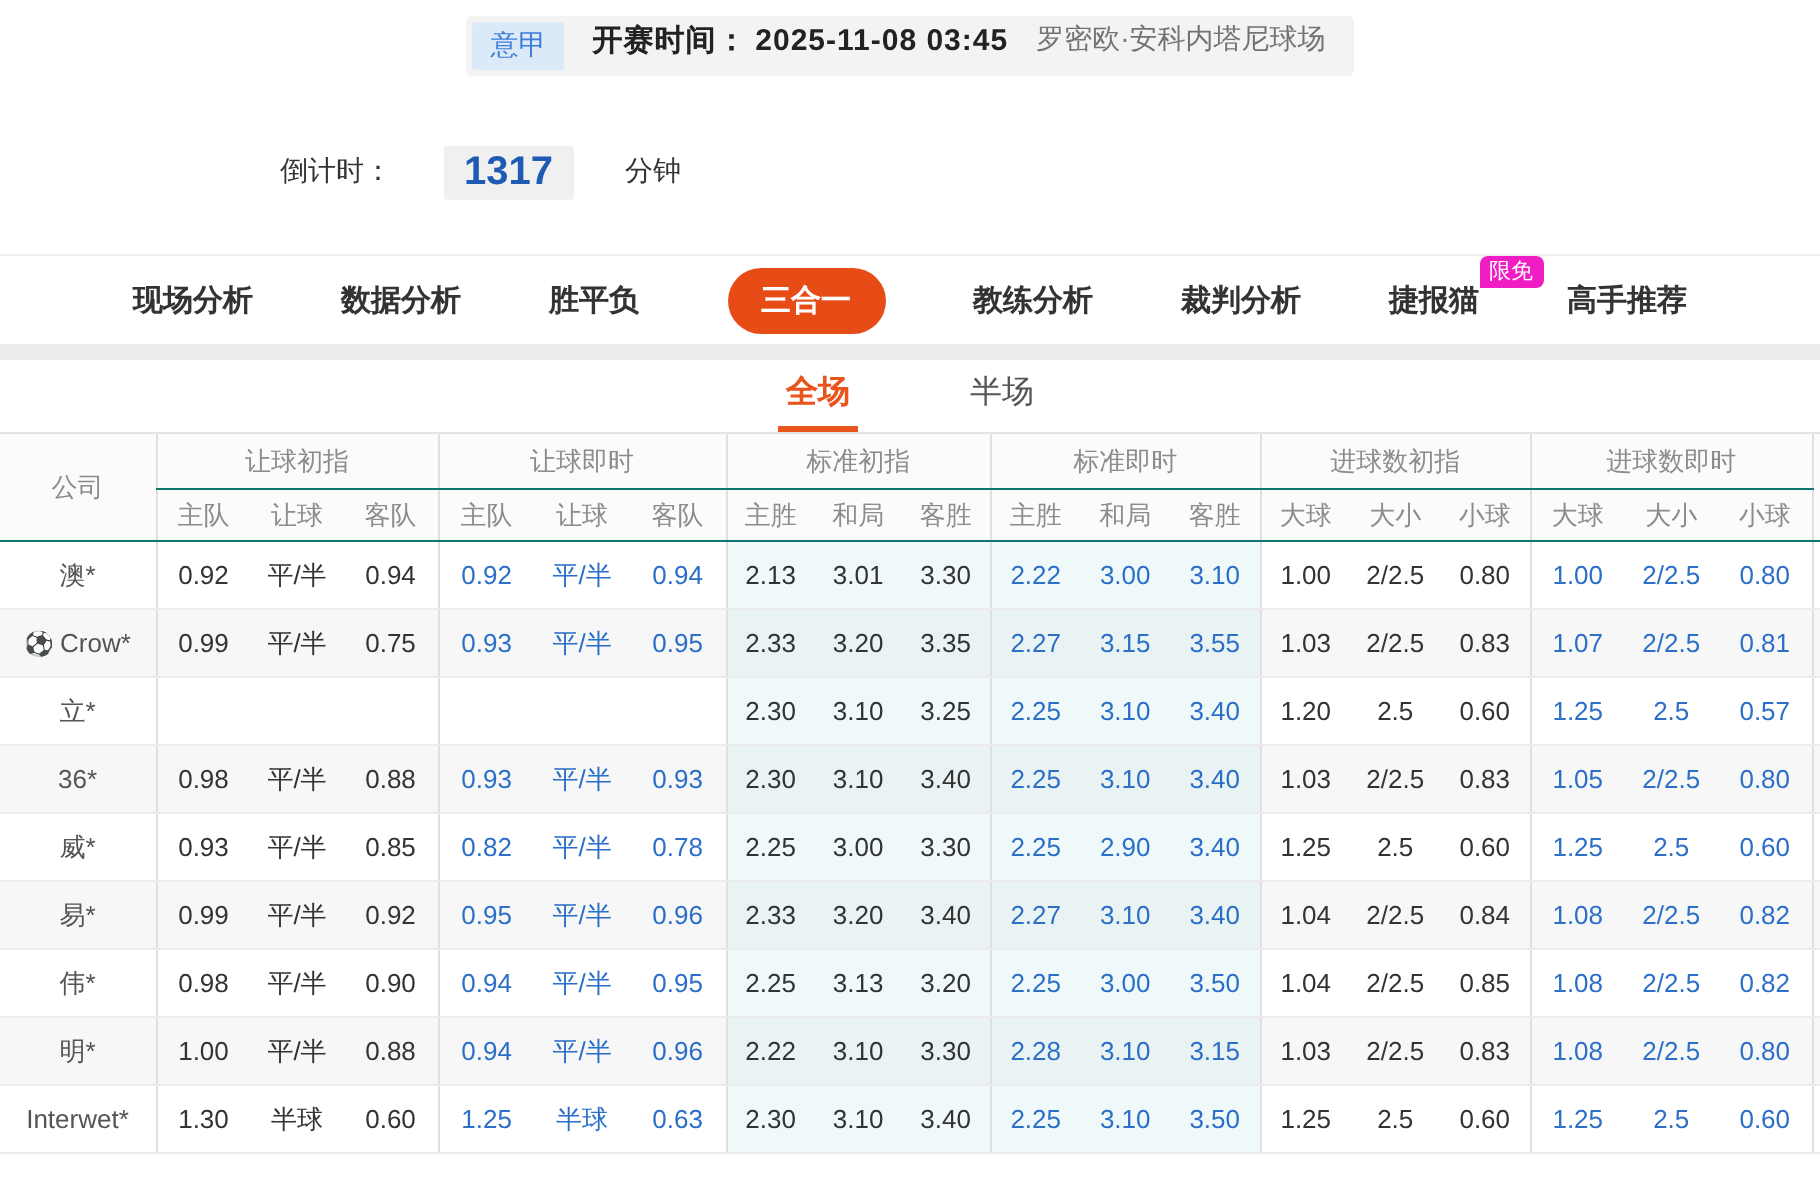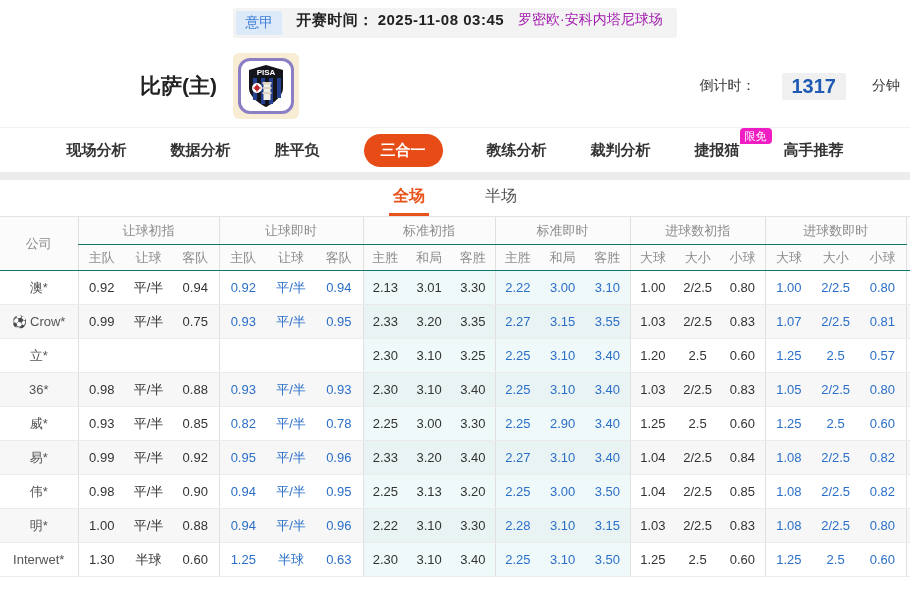--- a/index.html
+++ b/index.html
@@ -9,21 +9,21 @@
     background:#fff; font-family:"Liberation Sans", sans-serif; color:#333;
   }
   
   .topbar { height:45px; display:flex; align-items:center; justify-content:center; }
   .info-strip {
     display:inline-flex; align-items:flex-start; gap:14px;
     background:#f3f3f3; border-radius:3px; padding:3px 14px 3px 3px; font-size:14px;
   }
   .league-badge { background:#dbe9f9; color:#3e7fd6; padding:3px 9px; font-size:14px; border-radius:2px; }
   .kick-label, .kick-time { font-weight:bold; font-size:15px; color:#222; letter-spacing:0.5px; }
-  .venue { font-size:14px; color:#a21caf; }
+  .venue { font-size:14px; color:#737373; }
   
   .teams { height:82px; display:flex; align-items:center; justify-content:space-between; padding:0 10px 0 140px; }
   .team { display:flex; align-items:center; gap:16px; }
   .team-name { font-size:21px; font-weight:bold; color:#222; }
   .logo-box { width:66px; height:66px; border-radius:6px; display:flex; align-items:center; justify-content:center; }
   .logo-box.home { background:#f8ecd4; }
   .logo-box.away { background:#dde8f6; }
   .logo-inner { width:56px; height:56px; background:#fff; border:3px solid #8b7ec5; border-radius:12px;
     display:flex; align-items:center; justify-content:center; }
   .countdown { display:flex; align-items:center; gap:26px; font-size:14px; color:#333; }
@@ -66,41 +66,20 @@
       <span class="league-badge">意甲</span>
       <span>
         <span class="kick-label">开赛时间：</span>
         <span class="kick-time">2025-11-08 03:45</span>
       </span>
       <span class="venue">罗密欧·安科内塔尼球场</span>
     </div>
   </div>
 
   <div class="teams">
-    <div class="team">
-      <span class="team-name">比萨(主)</span>
-      <div class="logo-box home">
-        <div class="logo-inner">
-          <svg width="38" height="44" viewBox="0 0 38 44">
-            <path d="M19 1 L36 6 V24 C36 35 19 43 19 43 C19 43 2 35 2 24 V6 Z" fill="#14141c"></path>
-            <text x="19" y="11" font-size="8" font-weight="bold" fill="#fff" text-anchor="middle" font-family="Liberation Sans, sans-serif">PISA</text>
-            <rect x="6" y="14" width="4" height="22" fill="#24408e"></rect>
-            <rect x="14" y="14" width="4" height="26" fill="#24408e"></rect>
-            <rect x="22" y="14" width="4" height="26" fill="#24408e"></rect>
-            <rect x="30" y="14" width="4" height="20" fill="#24408e"></rect>
-            <circle cx="10" cy="24" r="5" fill="#fff"></circle>
-            <path d="M8 22 h4 v4 h-4 z M9.2 20.5 h1.6 v7 h-1.6 z M6.5 23.2 h7 v1.6 h-7 z" fill="#c4242e"></path>
-            <rect x="16.5" y="18" width="7" height="18" fill="#f2efe6"></rect>
-            <rect x="15.5" y="18" width="9" height="2.4" fill="#d9d4c3"></rect>
-            <rect x="15.5" y="23" width="9" height="2" fill="#d9d4c3"></rect>
-            <rect x="15.5" y="28" width="9" height="2" fill="#d9d4c3"></rect>
-          </svg>
-        </div>
-      </div>
-    </div>
 
     <div class="countdown">
       <span>倒计时：</span>
       <span class="cd-value">1317</span>
       <span>分钟</span>
     </div>
 
   </div>
 
   <div class="navbar">

